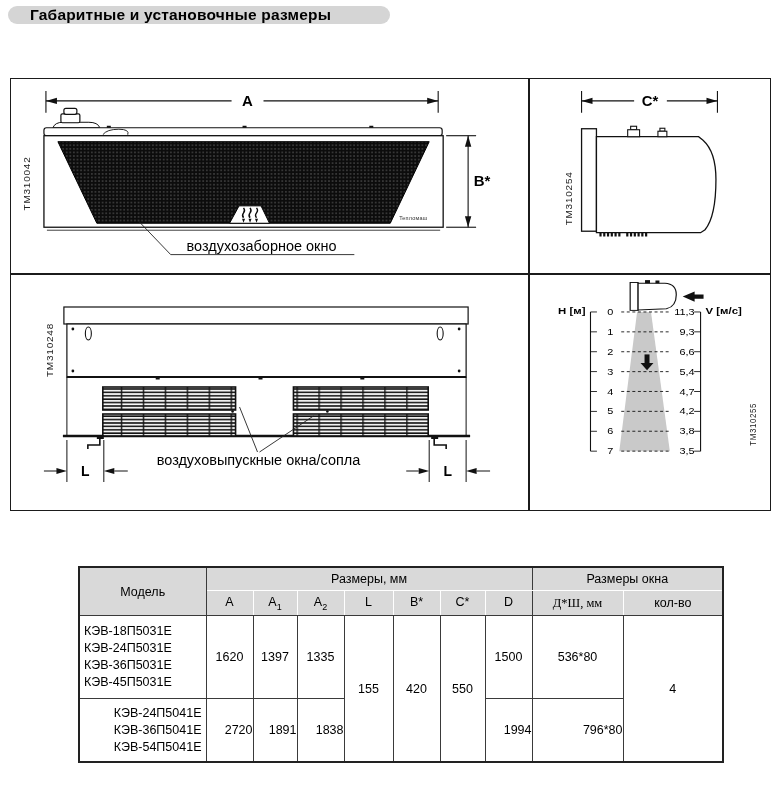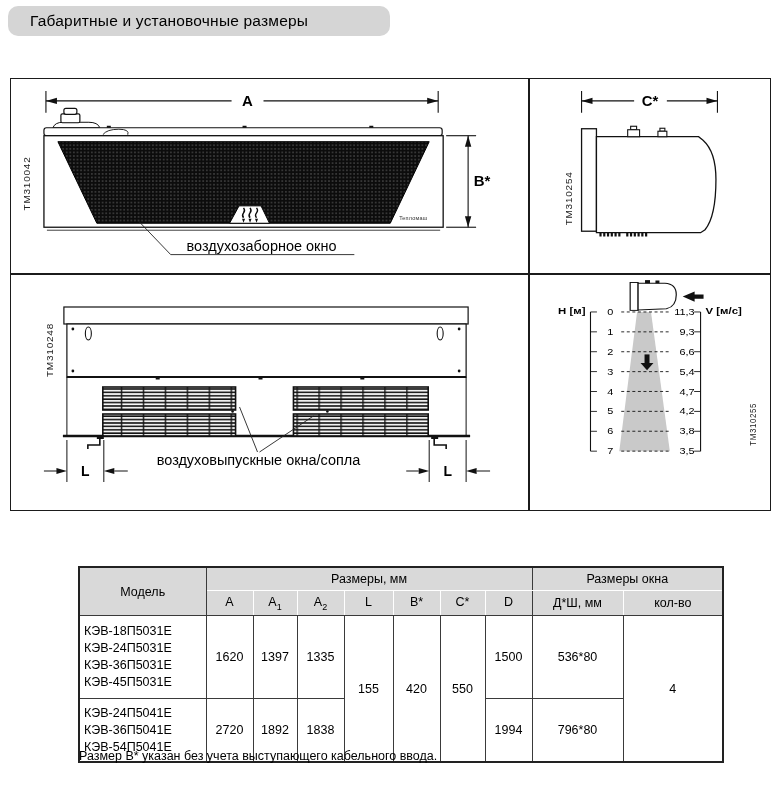--- a/index.html
+++ b/index.html
@@ -1,20 +1,20 @@
 <!DOCTYPE html>
 <html><head>
 <meta charset="utf-8">
 <style>
   html,body{margin:0;padding:0;background:#fff;}
   .page{position:relative;width:783px;height:795px;background:#fff;overflow:hidden;
         font-family:"Liberation Sans","DejaVu Sans",sans-serif;color:#000;}
-  .title-pill{position:absolute;left:8px;top:6px;width:382px;height:30px;background:#d5d5d5;
+  .title-pill{position:absolute;left:8px;top:6px;width:382px;height:18px;background:#d5d5d5;
         border-radius:10px;display:flex;align-items:center;padding-left:22px;box-sizing:border-box;
-        font-weight:normal;font-size:15.5px;letter-spacing:.2px;}
+        font-weight:bold;font-size:15.5px;letter-spacing:.2px;}
   .frame{position:absolute;left:10px;top:78px;width:761px;height:433px;
         border:1.6px solid #1b1b1b;box-sizing:border-box;}
   .vdiv{position:absolute;left:517px;top:0;width:1.6px;height:100%;background:#1b1b1b;}
   .hdiv{position:absolute;left:0;top:194px;width:100%;height:1.6px;background:#1b1b1b;}
   .panel{position:absolute;}
   .p-tl{left:0;top:0;width:517px;height:194px;}
   .p-tr{left:518.6px;top:0;width:239px;height:194px;}
   .p-bl{left:0;top:195.6px;width:517px;height:234px;}
   .p-br{left:518.6px;top:195.6px;width:239px;height:184px;}
   .panel svg{display:block;width:100%;height:100%;}
@@ -34,26 +34,26 @@
   .dim-table th,.dim-table td{border:1px solid #3a3a3a;text-align:center;vertical-align:middle;
         padding:0;font-weight:normal;overflow:hidden;}
   .dim-table thead th{background:#d9d9d9;border-color:#fff;}
   .dim-table thead tr.h1 th{height:22px;}
   .dim-table thead tr.h2 th{height:24px;}
   th.model-h{border-right-color:#3a3a3a !important;border-bottom-color:#3a3a3a !important;}
   th.grp-dims{border-right-color:#3a3a3a !important;}
   th.grp-noz{border-left-color:#3a3a3a !important;}
   tr.h2 th{border-bottom-color:#3a3a3a !important;}
   th.col-d{border-right-color:#3a3a3a !important;}
-  th.noz-first{border-left-color:#3a3a3a !important;}
+  th.noz-first{border-left-color:#3a3a3a !important;font-family:Liberation Serif, serif;}
   .dim-table sub{font-size:9px;}
   td.model-cell{text-align:left;padding:3px 4px 3px 4px;}
   td.model-cell div{line-height:17px;white-space:nowrap;}
   tr.g1 td{height:76px;margin-left:12px;}
-  tr.g2 td{height:56px;}
+  tr.g2 td{height:56px;text-align:right;}
 
   .notes{position:absolute;left:79px;top:748px;font-size:12.5px;line-height:1.38;}
 </style>
 </head>
 <body>
 
 <div class="page">
 
   <div class="title-pill">Габаритные и установочные размеры</div>
 
@@ -341,25 +341,24 @@
         <td>536*80</td>
         <td rowspan="2">4</td>
       </tr>
       <tr class="g2">
         <td class="model-cell">
           <div>КЭВ-24П5041Е</div>
           <div>КЭВ-36П5041Е</div>
           <div>КЭВ-54П5041Е</div>
         </td>
         <td>2720</td>
-        <td>1892</td>
+        <td>1891</td>
         <td>1838</td>
         <td>1994</td>
         <td>796*80</td>
       </tr>
     </tbody>
   </table>
 
   <div class="notes">
-    <div>Размер В* указан без учета выступающего кабельного ввода.</div>
   </div>
 
 </div>
 
 </body></html>

